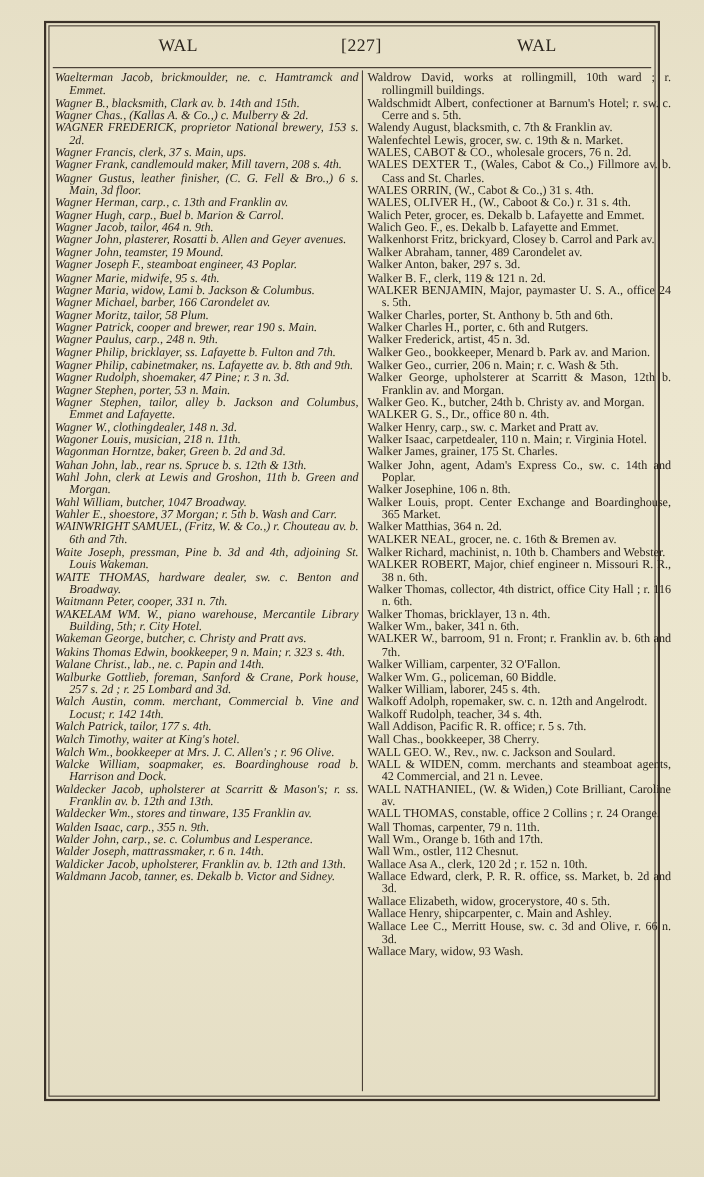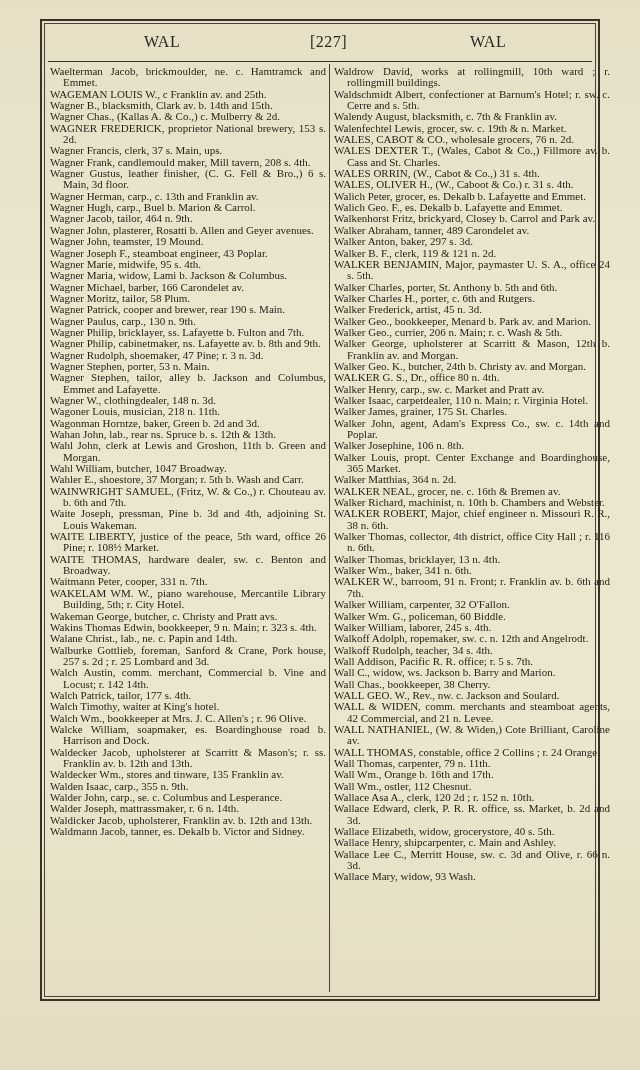--- a/index.html
+++ b/index.html
@@ -11,21 +11,21 @@
          border:2px solid #3a3128;box-sizing:border-box;}
   .frame-inner{position:absolute;left:44px;top:23px;width:552px;height:974px;
          border:1px solid #4a4036;box-sizing:border-box;}
   .header{position:absolute;left:44px;top:24px;width:496px;height:36px;text-decoration:underline;}
   .hdr-left,.hdr-center,.hdr-right{position:absolute;top:9px;font-size:16px;letter-spacing:0.5px;color:#2d261e;}
   .hdr-left{left:100px;}
   .hdr-center{left:266px;}
   .hdr-right{left:426px;}
   .header-rule{position:absolute;left:48px;top:61px;width:544px;height:0;border-top:1.5px solid #3a3128;}
   .col{position:absolute;top:66px;font-size:11px;line-height:11.35px;}
-  .col-left{left:50px;width:276px;}
+  .col-left{left:50px;width:276px;font-style:italic;}
   .col-right{left:334px;width:276px;}
   .col-divider{position:absolute;left:329px;top:64px;width:0;height:928px;border-left:1px solid #4a4036;}
   .entry{margin:0;padding-left:13px;text-indent:-13px;text-align:justify;white-space:normal;}
 </style>
 </head>
 <body>
 
 <div class="paper"></div>
 <div class="frame-outer"></div>
 <div class="frame-inner"></div>
@@ -34,54 +34,52 @@
   <span class="hdr-left">WAL</span>
   <span class="hdr-center">[227]</span>
   <span class="hdr-right">WAL</span>
 </div>
 <div class="header-rule"></div>
 
 <div class="col-divider"></div>
 
 <div class="col col-left" id="col-left">
     <p class="entry">Waelterman Jacob, brickmoulder, ne. c. Hamtramck and Emmet.</p>
-    <p class="entry">WAGEMAN LOUIS W., c Franklin av. and 25th.</p>
     <p class="entry">Wagner B., blacksmith, Clark av. b. 14th and 15th.</p>
     <p class="entry">Wagner Chas., (Kallas A. &amp; Co.,) c. Mulberry &amp; 2d.</p>
     <p class="entry">WAGNER FREDERICK, proprietor National brewery, 153 s. 2d.</p>
     <p class="entry">Wagner Francis, clerk, 37 s. Main, ups.</p>
     <p class="entry">Wagner Frank, candlemould maker, Mill tavern, 208 s. 4th.</p>
     <p class="entry">Wagner Gustus, leather finisher, (C. G. Fell &amp; Bro.,) 6 s. Main, 3d floor.</p>
     <p class="entry">Wagner Herman, carp., c. 13th and Franklin av.</p>
     <p class="entry">Wagner Hugh, carp., Buel b. Marion &amp; Carrol.</p>
     <p class="entry">Wagner Jacob, tailor, 464 n. 9th.</p>
     <p class="entry">Wagner John, plasterer, Rosatti b. Allen and Geyer avenues.</p>
     <p class="entry">Wagner John, teamster, 19 Mound.</p>
     <p class="entry">Wagner Joseph F., steamboat engineer, 43 Poplar.</p>
     <p class="entry">Wagner Marie, midwife, 95 s. 4th.</p>
     <p class="entry">Wagner Maria, widow, Lami b. Jackson &amp; Columbus.</p>
     <p class="entry">Wagner Michael, barber, 166 Carondelet av.</p>
     <p class="entry">Wagner Moritz, tailor, 58 Plum.</p>
     <p class="entry">Wagner Patrick, cooper and brewer, rear 190 s. Main.</p>
-    <p class="entry">Wagner Paulus, carp., 130 n. 9th.</p>
+    <p class="entry">Wagner Paulus, carp., 248 n. 9th.</p>
     <p class="entry">Wagner Philip, bricklayer, ss. Lafayette b. Fulton and 7th.</p>
     <p class="entry">Wagner Philip, cabinetmaker, ns. Lafayette av. b. 8th and 9th.</p>
     <p class="entry">Wagner Rudolph, shoemaker, 47 Pine; r. 3 n. 3d.</p>
     <p class="entry">Wagner Stephen, porter, 53 n. Main.</p>
     <p class="entry">Wagner Stephen, tailor, alley b. Jackson and Columbus, Emmet and Lafayette.</p>
     <p class="entry">Wagner W., clothingdealer, 148 n. 3d.</p>
     <p class="entry">Wagoner Louis, musician, 218 n. 11th.</p>
     <p class="entry">Wagonman Horntze, baker, Green b. 2d and 3d.</p>
     <p class="entry">Wahan John, lab., rear ns. Spruce b. s. 12th &amp; 13th.</p>
     <p class="entry">Wahl John, clerk at Lewis and Groshon, 11th b. Green and Morgan.</p>
     <p class="entry">Wahl William, butcher, 1047 Broadway.</p>
     <p class="entry">Wahler E., shoestore, 37 Morgan; r. 5th b. Wash and Carr.</p>
     <p class="entry">WAINWRIGHT SAMUEL, (Fritz, W. &amp; Co.,) r. Chouteau av. b. 6th and 7th.</p>
     <p class="entry">Waite Joseph, pressman, Pine b. 3d and 4th, adjoining St. Louis Wakeman.</p>
-    <p class="entry">WAITE LIBERTY, justice of the peace, 5th ward, office 26 Pine; r. 108½ Market.</p>
     <p class="entry">WAITE THOMAS, hardware dealer, sw. c. Benton and Broadway.</p>
     <p class="entry">Waitmann Peter, cooper, 331 n. 7th.</p>
     <p class="entry">WAKELAM WM. W., piano warehouse, Mercantile Library Building, 5th; r. City Hotel.</p>
     <p class="entry">Wakeman George, butcher, c. Christy and Pratt avs.</p>
     <p class="entry">Wakins Thomas Edwin, bookkeeper, 9 n. Main; r. 323 s. 4th.</p>
     <p class="entry">Walane Christ., lab., ne. c. Papin and 14th.</p>
     <p class="entry">Walburke Gottlieb, foreman, Sanford &amp; Crane, Pork house, 257 s. 2d ; r. 25 Lombard and 3d.</p>
     <p class="entry">Walch Austin, comm. merchant, Commercial b. Vine and Locust; r. 142 14th.</p>
     <p class="entry">Walch Patrick, tailor, 177 s. 4th.</p>
     <p class="entry">Walch Timothy, waiter at King's hotel.</p>
@@ -132,21 +130,20 @@
     <p class="entry">Walker Thomas, collector, 4th district, office City Hall ; r. 116 n. 6th.</p>
     <p class="entry">Walker Thomas, bricklayer, 13 n. 4th.</p>
     <p class="entry">Walker Wm., baker, 341 n. 6th.</p>
     <p class="entry">WALKER W., barroom, 91 n. Front; r. Franklin av. b. 6th and 7th.</p>
     <p class="entry">Walker William, carpenter, 32 O'Fallon.</p>
     <p class="entry">Walker Wm. G., policeman, 60 Biddle.</p>
     <p class="entry">Walker William, laborer, 245 s. 4th.</p>
     <p class="entry">Walkoff Adolph, ropemaker, sw. c. n. 12th and Angelrodt.</p>
     <p class="entry">Walkoff Rudolph, teacher, 34 s. 4th.</p>
     <p class="entry">Wall Addison, Pacific R. R. office; r. 5 s. 7th.</p>
-    <p class="entry">Wall C., widow, ws. Jackson b. Barry and Marion.</p>
     <p class="entry">Wall Chas., bookkeeper, 38 Cherry.</p>
     <p class="entry">WALL GEO. W., Rev., nw. c. Jackson and Soulard.</p>
     <p class="entry">WALL &amp; WIDEN, comm. merchants and steamboat agents, 42 Commercial, and 21 n. Levee.</p>
     <p class="entry">WALL NATHANIEL, (W. &amp; Widen,) Cote Brilliant, Caroline av.</p>
     <p class="entry">WALL THOMAS, constable, office 2 Collins ; r. 24 Orange.</p>
     <p class="entry">Wall Thomas, carpenter, 79 n. 11th.</p>
     <p class="entry">Wall Wm., Orange b. 16th and 17th.</p>
     <p class="entry">Wall Wm., ostler, 112 Chesnut.</p>
     <p class="entry">Wallace Asa A., clerk, 120 2d ; r. 152 n. 10th.</p>
     <p class="entry">Wallace Edward, clerk, P. R. R. office, ss. Market, b. 2d and 3d.</p>

